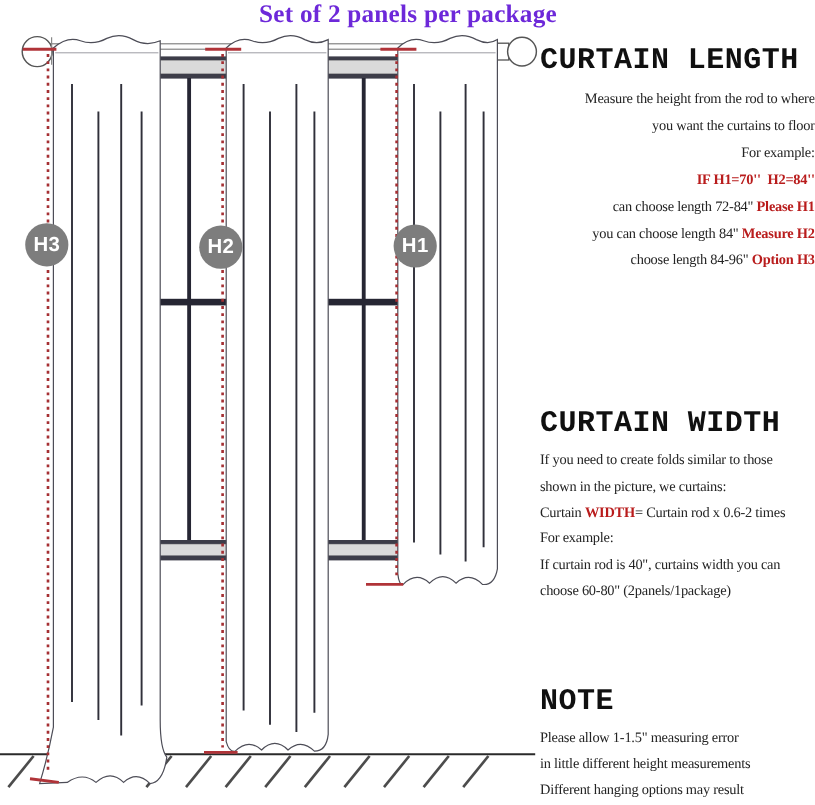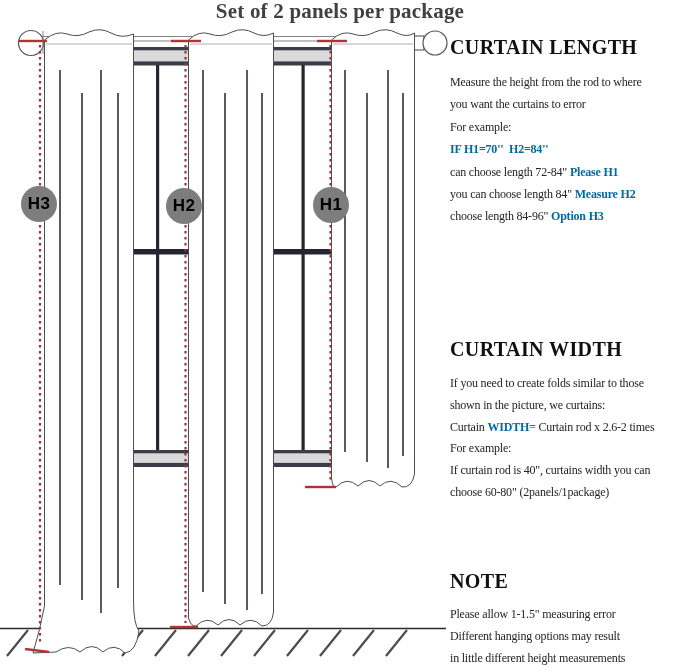--- a/index.html
+++ b/index.html
@@ -2,37 +2,37 @@
 <html><head>
 <meta charset="utf-8">
 <style>
   html,body{margin:0;padding:0;background:#ffffff;}
   .canvas{
     position:relative;width:679px;height:671px;background:#ffffff;overflow:hidden;
     font-family:"Liberation Serif",serif;
   }
   .title{
     position:absolute;left:170px;top:0px;width:340px;text-align:center;
-    font-size:21px;font-weight:bold;color:#404040;letter-spacing:.2px;line-height:22px;
+    font-size:21px;font-weight:bold;color:#6d28d9;letter-spacing:.2px;line-height:22px;
   }
   svg.diagram{position:absolute;left:0;top:0;}
   .h-badge{
     position:absolute;width:36px;height:36px;border-radius:50%;
-    background:#7d7d7d;color:#000000;display:flex;align-items:center;justify-content:center;
+    background:#7d7d7d;color:#ffffff;display:flex;align-items:center;justify-content:center;
     font-family:"Liberation Sans",sans-serif;font-weight:bold;font-size:17px;letter-spacing:.3px;
   }
   .sec-heading{
-    position:absolute;left:450px;font-size:20px;font-weight:bold;color:#101010;
-    letter-spacing:.4px;white-space:nowrap;font-family:Liberation Serif, serif;
+    position:absolute;left:450px;font-size:25px;font-weight:bold;color:#101010;
+    letter-spacing:.4px;white-space:nowrap;font-family:Liberation Mono, monospace;
   }
   .lines{position:absolute;left:450px;width:229px;color:#242424;}
   .ln{font-size:12px;letter-spacing:-0.2px;white-space:nowrap;}
-  .lines-length .ln{line-height:22.4px;}
+  .lines-length .ln{line-height:22.4px;text-align:right;}
   .lines-width .ln,.lines-note .ln{line-height:21.8px;}
-  .ln b{font-weight:bold;color:#0369a1;}
+  .ln b{font-weight:bold;color:#b91c1c;}
 </style>
 </head>
 <body>
 
 <div class="canvas">
 
   <div class="title">Set of 2 panels per package</div>
 
   <svg class="diagram" width="450" height="671" viewBox="0 0 450 671">
 
@@ -130,45 +130,45 @@
       <line x1="305" y1="487" x2="336" y2="487" stroke="#b03338" stroke-width="2.4"></line>
     </g>
   </svg>
 
   <div class="h-badge" style="left:21px;top:186px">
       <span>H3</span>
     </div>
   <div class="h-badge" style="left:166px;top:188px">
       <span>H2</span>
     </div>
-  <div class="h-badge" style="left:313px;top:187px">
+  <div class="h-badge" style="left:328px;top:187px">
       <span>H1</span>
     </div>
 
   <div class="sec-heading" style="top:36px">CURTAIN LENGTH</div>
   <div class="lines lines-length" style="top:71px">
     <div class="ln"><span>Measure the height from the rod to where</span><b></b><span></span></div>
-    <div class="ln"><span>you want the curtains to error</span><b></b><span></span></div>
+    <div class="ln"><span>you want the curtains to floor</span><b></b><span></span></div>
     <div class="ln"><span>For example:</span><b></b><span></span></div>
     <div class="ln"><span></span><b>IF H1=70''&nbsp; H2=84''</b><span></span></div>
     <div class="ln"><span>can choose length 72-84" </span><b>Please H1</b><span></span></div>
     <div class="ln"><span>you can choose length 84" </span><b>Measure H2</b><span></span></div>
     <div class="ln"><span>choose length 84-96" </span><b>Option H3</b><span></span></div>
   </div>
 
   <div class="sec-heading" style="top:338px">CURTAIN WIDTH</div>
   <div class="lines lines-width" style="top:373px">
     <div class="ln"><span>If you need to create folds similar to those</span><b></b><span></span></div>
     <div class="ln"><span>shown in the picture, we curtains:</span><b></b><span></span></div>
-    <div class="ln"><span>Curtain </span><b>WIDTH</b><span>= Curtain rod x 2.6-2 times</span></div>
+    <div class="ln"><span>Curtain </span><b>WIDTH</b><span>= Curtain rod x 0.6-2 times</span></div>
     <div class="ln"><span>For example:</span><b></b><span></span></div>
     <div class="ln"><span>If curtain rod is 40", curtains width you can</span><b></b><span></span></div>
     <div class="ln"><span>choose 60-80" (2panels/1package)</span><b></b><span></span></div>
   </div>
 
   <div class="sec-heading" style="top:570px">NOTE</div>
   <div class="lines lines-note" style="top:604px">
     <div class="ln"><span>Please allow 1-1.5" measuring error</span><b></b><span></span></div>
+    <div class="ln"><span>in little different height measurements</span><b></b><span></span></div>
     <div class="ln"><span>Different hanging options may result</span><b></b><span></span></div>
-    <div class="ln"><span>in little different height measurements</span><b></b><span></span></div>
   </div>
 
 </div>
 
 </body></html>

